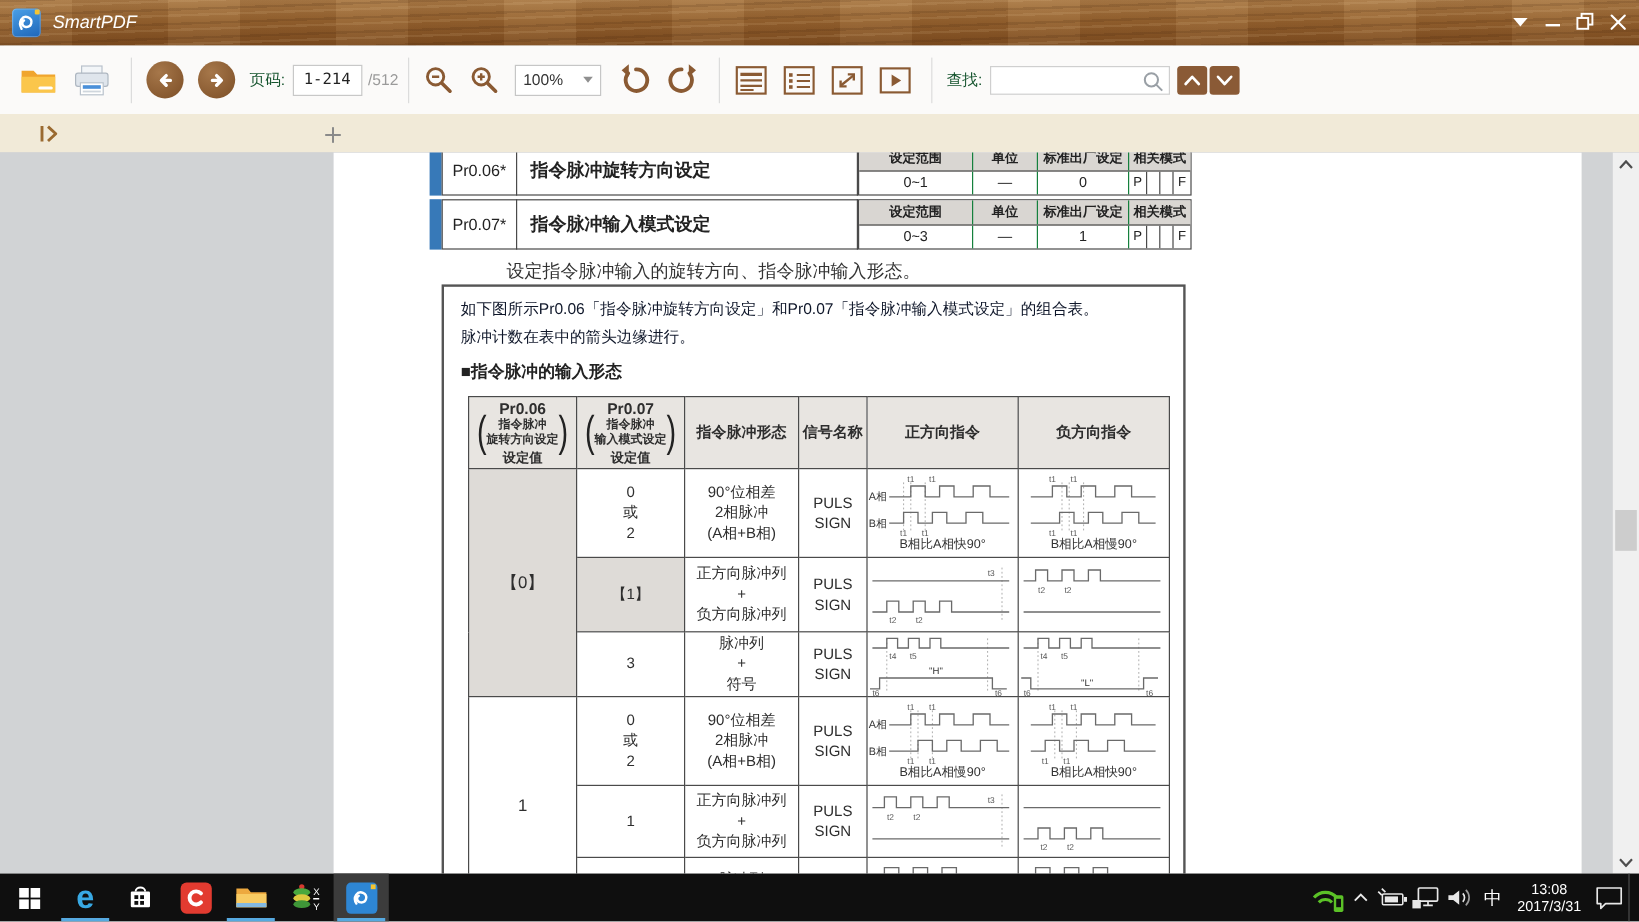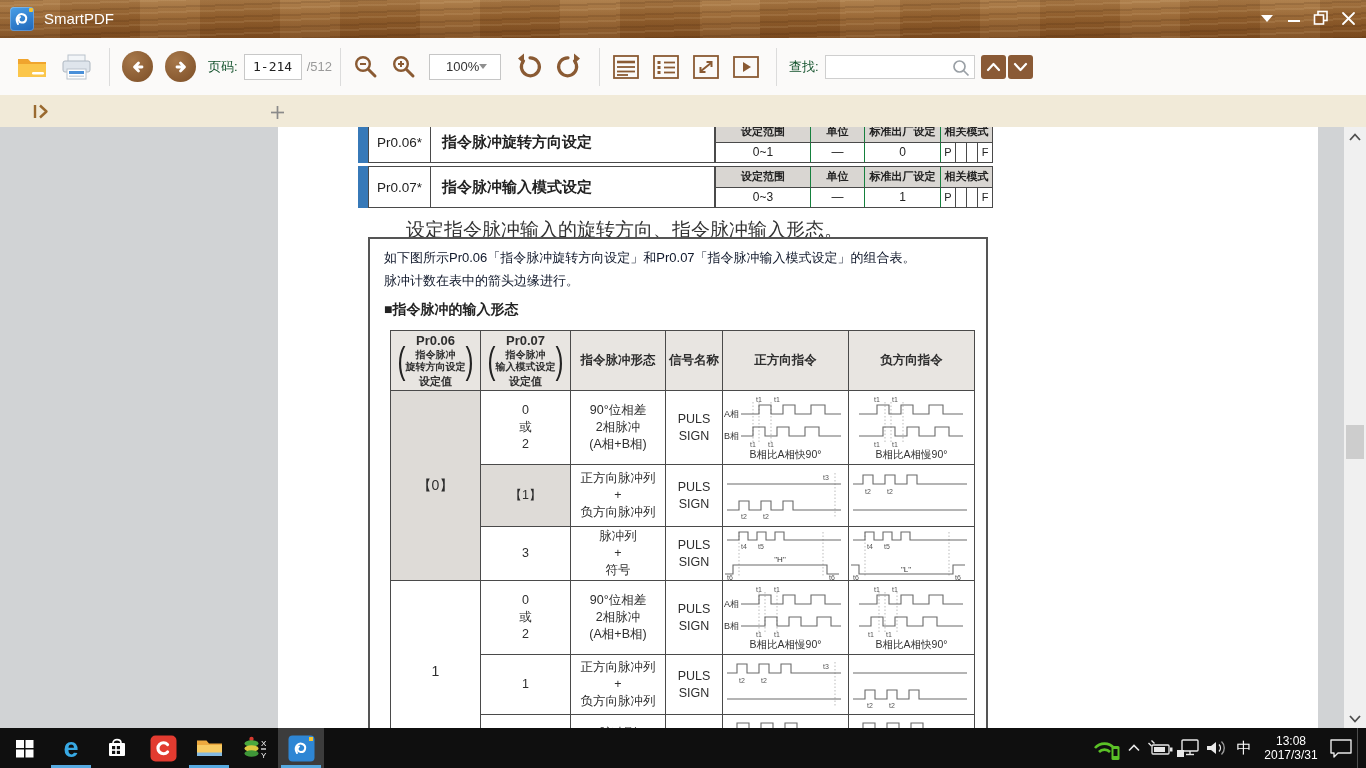--- a/index.html
+++ b/index.html
@@ -5,21 +5,21 @@
   html,body{margin:0;padding:0}
   body{width:1366px;height:768px;position:relative;overflow:hidden;background:#d1d3d5;
        font-family:"Liberation Sans","DejaVu Sans",sans-serif;-webkit-font-smoothing:antialiased}
   svg{display:block}
 
   
   .titlebar{position:absolute;top:0;left:0;width:1366px;height:38px;
     background:
       repeating-linear-gradient(178deg, rgba(60,30,8,.14) 0 2px, rgba(0,0,0,0) 2px 5px, rgba(255,225,180,.10) 5px 7px, rgba(0,0,0,0) 7px 12px),
       repeating-linear-gradient(90deg, rgba(255,235,200,.06) 0 60px, rgba(70,35,10,.08) 60px 140px),
-      linear-gradient(180deg,#aa7a46 0%,#95622f 45%,#7c4b1f 100%);}
+      linear-gradient(180deg,#aa7a46 0%,#95622f 45%,#7c4b1f 100%); font-style: italic;}
   .app-ico{position:absolute;left:10px;top:7px;width:24px;height:24px;border-radius:4px;
     background:linear-gradient(160deg,#4aa0e8,#1f66b8);box-shadow:inset 0 0 0 1px rgba(255,255,255,.25)}
   .app-ico .notch{position:absolute;right:1px;top:1px;width:4px;height:4px;background:#f5c431;border-radius:1px}
   .app-title{position:absolute;left:44px;top:10px;color:#fff;font-size:15px}
   .rtabs{position:absolute;right:118px;bottom:0;display:flex;align-items:flex-end;gap:6px}
   .rtab{height:27px;display:flex;align-items:center;justify-content:center;color:#fff;font-size:14px;
     padding:0 19px;clip-path:polygon(9px 0,calc(100% - 9px) 0,100% 100%,0 100%);
     background:rgba(226,187,138,.8);cursor:default}
   .rtab.active{background:rgba(77,42,13,.82)}
   .wbtns{position:absolute;right:8px;top:8px;display:flex;gap:7px}
@@ -32,21 +32,21 @@
     display:flex;align-items:center;padding-left:16px;box-sizing:border-box}
   .tbtn{display:flex;align-items:center;justify-content:center;margin-right:12px}
   .sep{width:1px;height:38px;background:#dcdcdc;margin:0 12px 0 4px}
   .circlebtn{width:31px;height:31px;border-radius:50%;margin-right:12px;
     background:radial-gradient(circle at 35% 30%,#a6774a,#7c4e26);display:flex;align-items:center;justify-content:center}
   .tlabel{font-size:13px;color:#14532d;margin-right:6px;white-space:nowrap}
   .pageinput{width:52px;height:22px;border:1px solid #c8c8c8;font-size:13px;text-align:center;color:#222;
     font-family:"DejaVu Sans Mono",monospace;margin-right:5px}
   .ptotal{font-size:13px;color:#9a9a9a;margin-right:4px}
   .zoomsel{width:72px;height:26px;border:1px solid #c6c6c6;background:#fff;display:flex;align-items:center;
-    padding:0 16px;box-sizing:border-box;margin-right:14px}
+    padding:0 6px;box-sizing:border-box;margin-right:14px}
   .zoomsel span{font-size:13px;color:#333;flex:1}
   .caret{width:0;height:0;border-left:4.5px solid transparent;border-right:4.5px solid transparent;border-top:5px solid #8f8f8f}
   .findwrap{position:relative;margin-right:6px}
   .findinput{width:150px;height:24px;border:1px solid #cfcfcf;box-sizing:border-box;padding:0 26px 0 8px;font-size:13px}
   .findwrap svg{position:absolute;right:5px;top:4px}
   .fbtn{width:25px;height:24px;background:#8a5a36;border-radius:3px;display:flex;align-items:center;justify-content:center;margin-right:2px}
 
   
   .tabbar{position:absolute;top:95px;left:0;width:1366px;height:32px;background:#f1ead8}
   .toggle{position:absolute;left:32px;top:8px}
@@ -70,21 +70,21 @@
   .pmr{display:flex;flex:1;min-height:0}
   .pmr.h{background:#d9d6d2;border-bottom:1px solid #4a4a4a;font-weight:bold}
   .pmc{display:flex;align-items:center;justify-content:center;border-right:1px solid #15803d;box-sizing:border-box;
     font-size:11px;color:#222;overflow:hidden}
   .pmr:not(.h) .pmc{font-size:12px}
   .pmc:last-child{border-right:none}
   .modes{padding:0}
   .modes span{display:flex;align-items:center;justify-content:center;height:100%;box-sizing:border-box;font-size:11px}
   .modes span + span{border-left:1px solid #4a4a4a}
 
-  .pdesc{position:absolute;left:128px;top:90px;font-size:19px;color:#333}
+  .pdesc{position:absolute;left:144px;top:90px;font-size:15px;color:#333}
   .ibox{position:absolute;left:90px;top:110px;width:620px;height:540px;border:2px solid #555;box-sizing:border-box}
   .note{position:absolute;left:14px;font-size:13px;color:#0f172a;white-space:nowrap}
   .sect{position:absolute;left:14px;top:62px;font-size:14px;font-weight:bold;color:#222}
 
   .ptablewrap{position:absolute;left:20px;top:91px}
   table.ptable{border-collapse:collapse;table-layout:fixed;font-size:12.5px;color:#2e2e2e}
   .ptable td,.ptable th{border:1px solid #4a4a4a;text-align:center;vertical-align:middle;padding:0;overflow:hidden}
   .ptable th{background:#e8e5e1;font-weight:bold}
   .gc{background:#dedbd7}
   .ml{white-space:pre-line;line-height:1.35}

